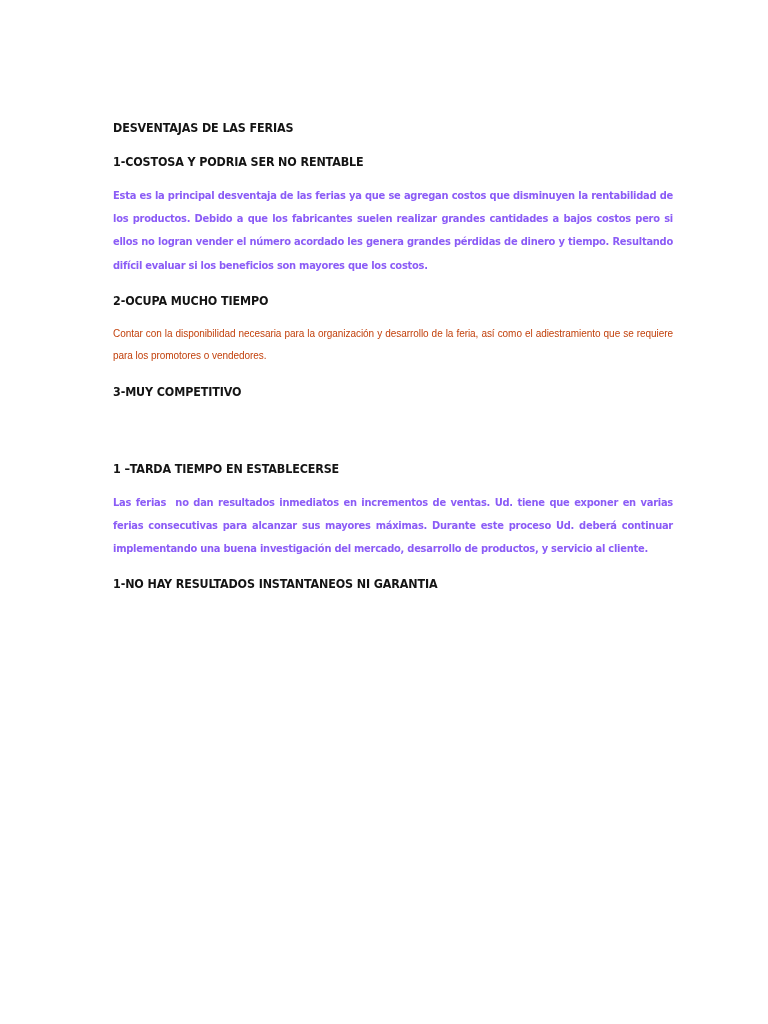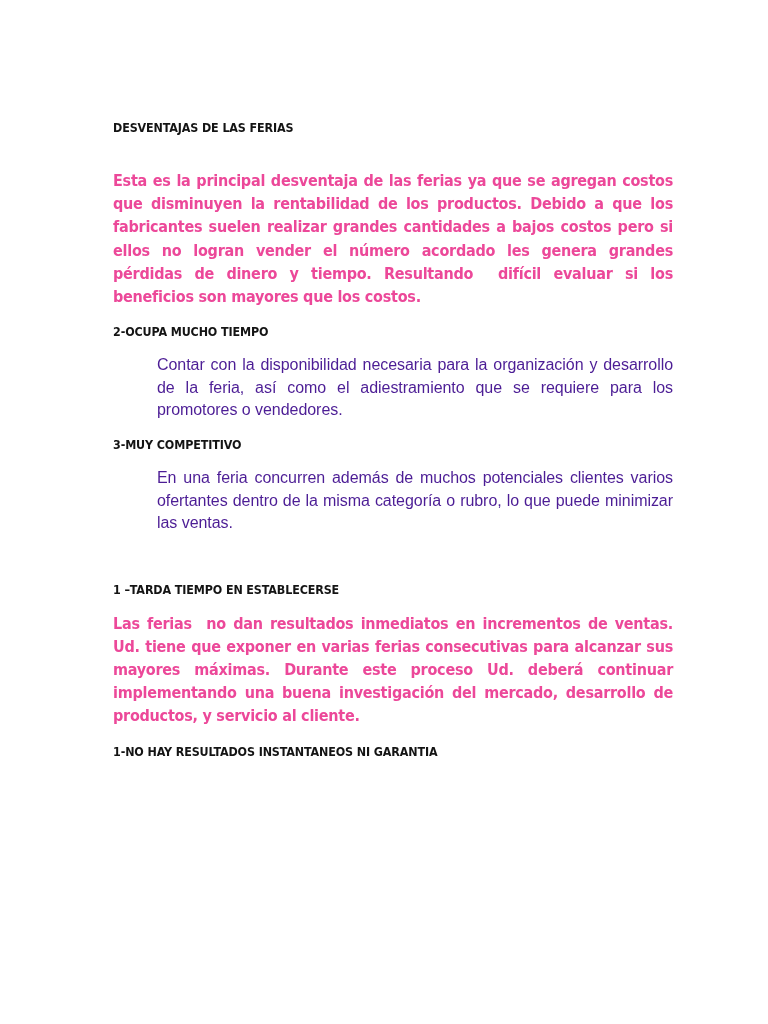--- a/index.html
+++ b/index.html
@@ -46,68 +46,67 @@
     white-space: pre-wrap;
   }
 
   .doc-title {
     margin-bottom: 19px;
   }
 
   
   .para {
     margin: 0;
-    font-size: 16px;
+    font-size: 11px;
     line-height: 23.2px;
     text-align: justify;
-    color: #ec4899;
+    color: #8b5cf6;
     white-space: pre-wrap;
     -moz-text-align-last: left;
     text-align-last: left;
   }
   .para.condensed {
     font-family: "DejaVu Sans Condensed", "Liberation Sans Narrow", "Liberation Sans", sans-serif;
     font-weight: bold;
     letter-spacing: -0.25px;
   }
   
   .para.regular {
     font-family: "Liberation Sans", sans-serif;
     font-weight: normal;
-    font-size: 16px;
+    font-size: 10px;
     line-height: 22.4px;
     letter-spacing: -0.05px;
-    color: #4c1d95;
-    margin-left: 44px;
+    color: #c2410c;
   }
 
   
   .gap-after-heading { height: 15px; }
   .gap-after-para    { height: 16px; }
 </style>
 </head>
 <body>
 
 <div class="page">
   <div class="content">
 
     <p class="heading doc-title">DESVENTAJAS DE LAS FERIAS</p>
 
+    <p class="heading">1-COSTOSA Y PODRIA SER NO RENTABLE</p>
     <div class="gap-after-heading"></div>
     <p class="para condensed">Esta es la principal desventaja de las ferias ya que se agregan costos que disminuyen la rentabilidad de los productos. Debido a que los fabricantes suelen realizar grandes cantidades a bajos costos pero si ellos no logran vender el número acordado les genera grandes pérdidas de dinero y tiempo. Resultando  difícil evaluar si los beneficios son mayores que los costos.</p>
     <div class="gap-after-para"></div>
 
     <p class="heading">2-OCUPA MUCHO TIEMPO</p>
     <div class="gap-after-heading"></div>
     <p class="para regular">Contar con la disponibilidad necesaria para la organización y desarrollo de la feria, así como el adiestramiento que se requiere para los promotores o vendedores.</p>
     <div class="gap-after-para"></div>
 
     <p class="heading">3-MUY COMPETITIVO</p>
     <div class="gap-after-heading"></div>
-    <p class="para regular">En una feria concurren además de muchos potenciales clientes varios ofertantes dentro de la misma categoría o rubro, lo que puede minimizar las ventas.</p>
     <div class="gap-after-para"></div>
 
     <div class="gap-after-heading"></div>
     <div class="gap-after-para"></div>
 
     <p class="heading">1 –TARDA TIEMPO EN ESTABLECERSE</p>
     <div class="gap-after-heading"></div>
     <p class="para condensed">Las ferias  no dan resultados inmediatos en incrementos de ventas. Ud. tiene que exponer en varias ferias consecutivas para alcanzar sus mayores máximas. Durante este proceso Ud. deberá continuar implementando una buena investigación del mercado, desarrollo de productos, y servicio al cliente.</p>
     <div class="gap-after-para"></div>
 

